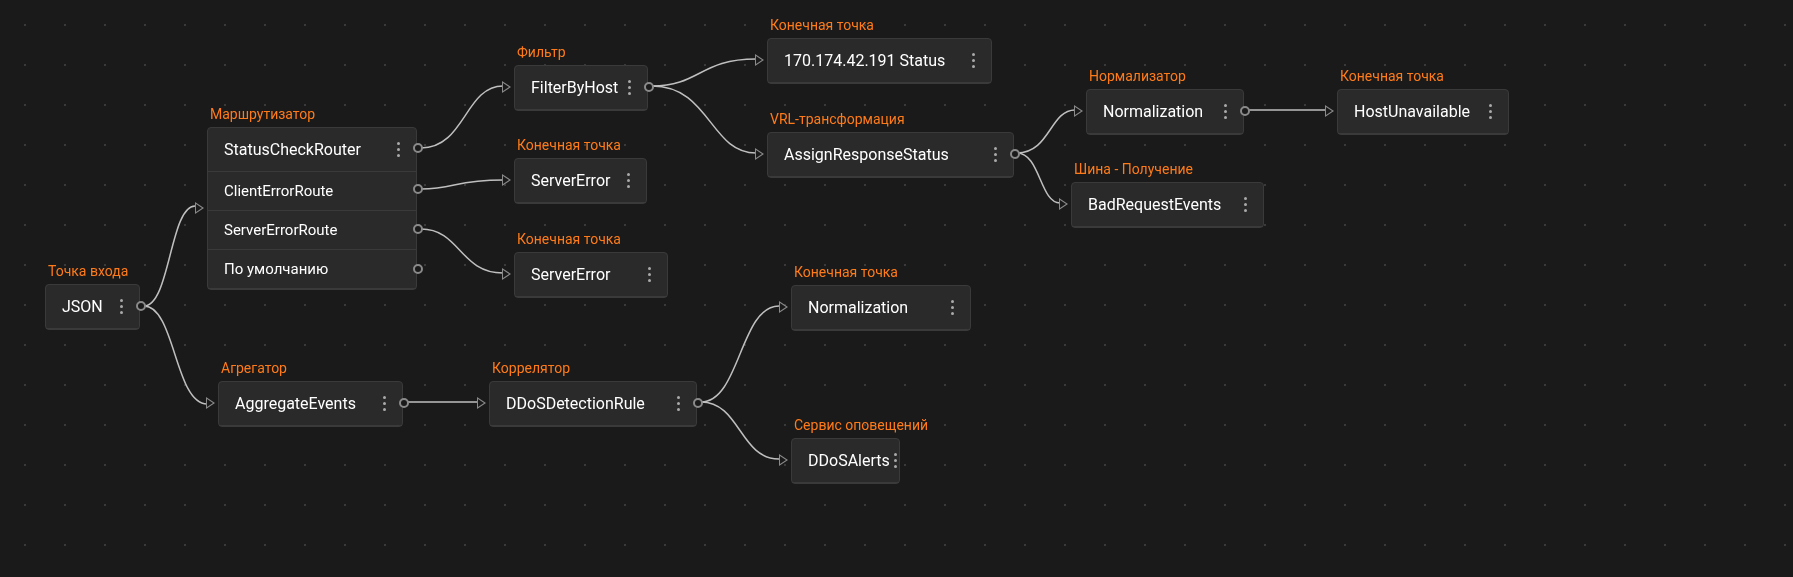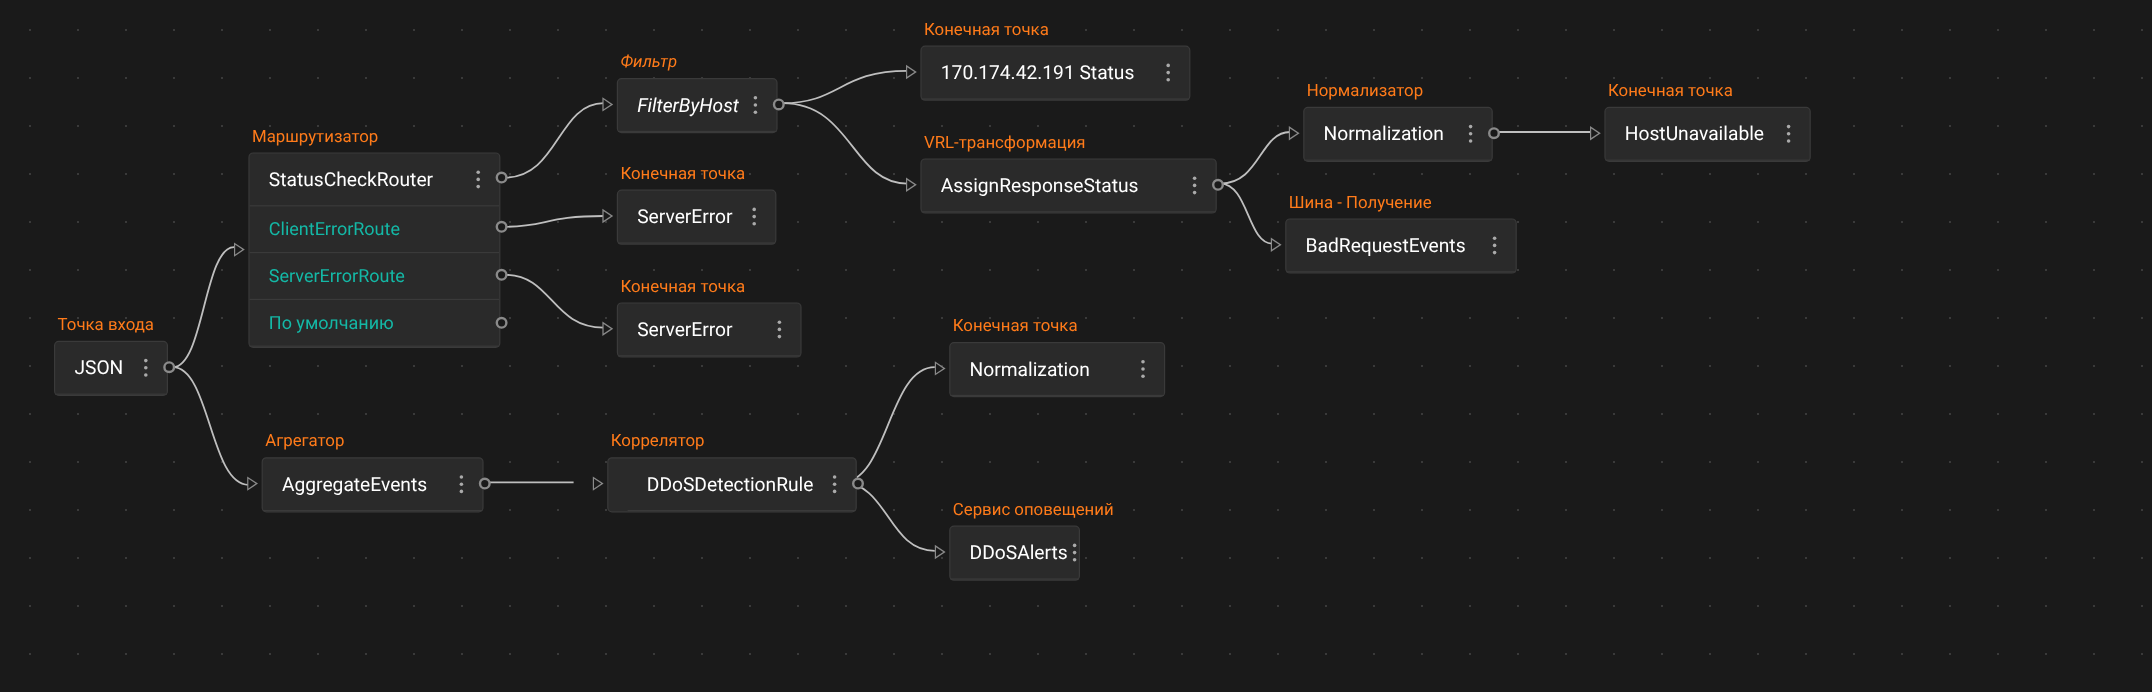--- a/index.html
+++ b/index.html
@@ -43,21 +43,21 @@
     padding: 10px 12px 10px 16px;
     border-bottom: 1px solid #3a3a3a;
   }
   .node .row:last-child { border-bottom: none; }
   .node .title {
     color: #ffffff;
     font-size: 16px;
     white-space: nowrap;
   }
   .node .subtitle {
-    color: #14b8a6;
+    color: #ffffff;
     font-size: 15px;
     white-space: nowrap;
   }
   .dots {
     display: flex;
     flex-direction: column;
     gap: 3px;
     padding: 4px;
     cursor: pointer;
   }
@@ -156,21 +156,21 @@
     <div class="row">
         <span class="subtitle">По умолчанию</span>
       </div>
     <div class="port-in-tri" style="left:-13px; top:74px;"></div>
     <div class="port-out" style="right:-7px; top:15px;"></div>
     <div class="port-out" style="right:-7px; top:56px;"></div>
     <div class="port-out" style="right:-7px; top:96px;"></div>
     <div class="port-out" style="right:-7px; top:136px;"></div>
   </div>
 
-  <div class="node" style="left:514px; top:65px; width:134px;font-style:italic;">
+  <div class="node" style="left:514px; top:65px; width:134px;">
     <div class="type-label">Фильтр</div>
     <div class="row">
       <span class="title">FilterByHost</span>
       <div class="dots">
           <span></span>
           <span></span>
           <span></span>
         </div>
     </div>
     <div class="port-in-tri" style="left:-13px; top:15px;"></div>
@@ -277,21 +277,21 @@
       <div class="dots">
           <span></span>
           <span></span>
           <span></span>
         </div>
     </div>
     <div class="port-in-tri" style="left:-13px; top:15px;"></div>
     <div class="port-out" style="right:-7px; top:16px;"></div>
   </div>
 
-  <div class="node" style="left:506px; top:381px; width:208px;padding-left:16px;">
+  <div class="node" style="left:489px; top:381px; width:208px;">
     <div class="type-label">Коррелятор</div>
     <div class="row">
       <span class="title">DDoSDetectionRule</span>
       <div class="dots">
           <span></span>
           <span></span>
           <span></span>
         </div>
     </div>
     <div class="port-in-tri" style="left:-13px; top:15px;"></div>

